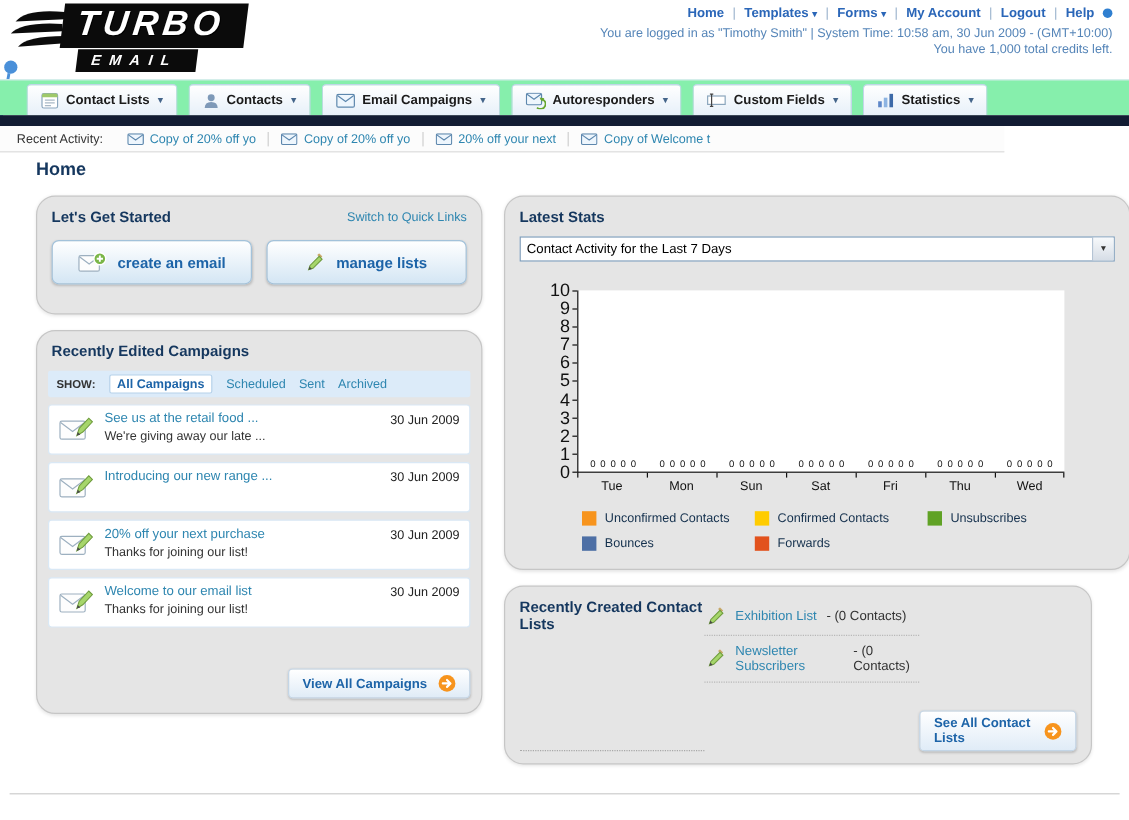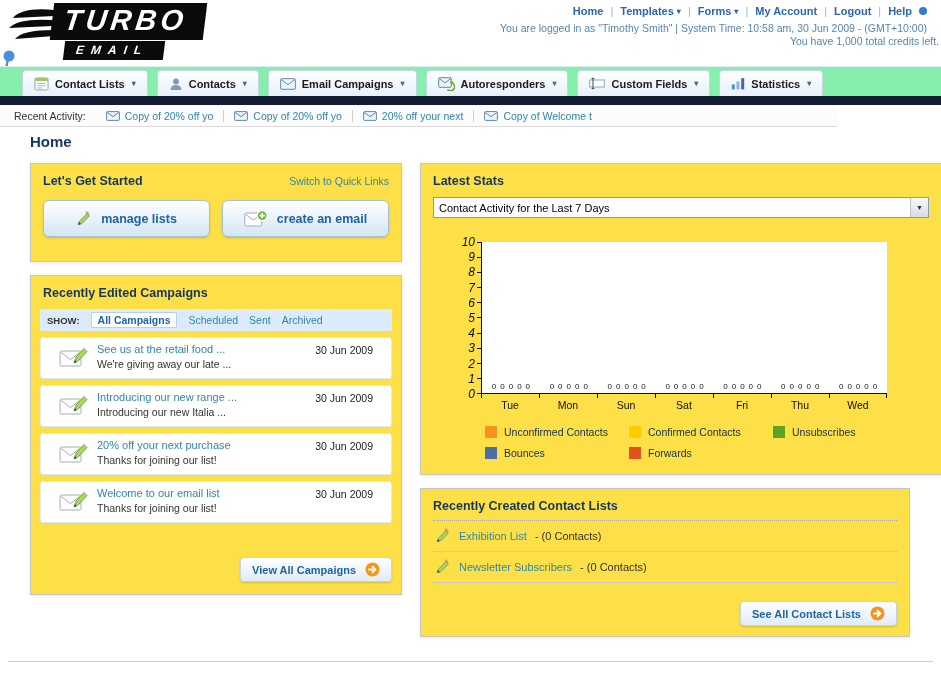--- a/index.html
+++ b/index.html
@@ -18,21 +18,21 @@
   .logo-sub { position:absolute; left:58px; top:39px; background:#0b0b0b; color:#fff; font-weight:bold; font-style:italic;
               font-size:12px; letter-spacing:7px; padding:2px 16px 3px 12px; transform:skewX(-7deg); }
   .blue-swoosh { position:absolute; left:0; top:48px; }
 
   .top-links { position:absolute; top:5px; right:14px; display:flex; align-items:center; gap:7px; font-size:11px; }
   .toplink { color:#2a66b8; font-weight:bold; display:inline-flex; align-items:center; gap:3px; }
   .toplink .dd { font-size:8px; color:#2a66b8; }
   .sep { color:#9ab2cc; }
   .help-dot { width:8px; height:8px; border-radius:50%; background:#2f7fd0; display:inline-block; }
   .login-info { position:absolute; top:22px; right:14px; font-size:10.5px; color:#5585b8; }
-  .credits-info { position:absolute; top:35px; right:2px; font-size:10.5px; color:#5585b8; }
+  .credits-info { position:absolute; top:35px; right:14px; font-size:10.5px; color:#5585b8; }
 
   
   .navbar { position:absolute; top:66px; left:0; width:941px; height:30px; background:#86efac;
             border-top:1px solid #e2edf6; display:flex; align-items:flex-end; padding-left:22px; }
   .navtab { display:inline-flex; align-items:center; gap:6px; height:26px; padding:0 11px; margin-right:9px;
             background:linear-gradient(#ffffff,#e7f0f9); border:1px solid #c2d6e8; border-bottom:none;
             border-radius:4px 4px 0 0; font-size:11px; font-weight:bold; color:#1b1b1b; cursor:pointer; }
   .navtab .dd { font-size:8px; color:#44658a; margin-left:1px; }
   .darkbar { position:absolute; top:96px; left:0; width:941px; height:9px; background:#121c33; }
 
@@ -41,21 +41,21 @@
                   border-bottom:1px solid #dcdcdc; display:flex; align-items:center; padding-left:14px;
                   font-size:10.5px; gap:10px; }
   .activity-label { color:#333; }
   .activity-items { display:flex; align-items:center; }
   .activity-item { display:inline-flex; align-items:center; gap:5px; color:#2e86b0; padding:0 10px;
                    border-right:1px solid #cfcfcf; }
   .activity-item:last-child { border-right:none; }
 
   
   .page-title { position:absolute; left:30px; top:133px; font-size:15px; font-weight:bold; color:#15375e; }
-  .panel { position:absolute; background:#fde047; border:1px solid #c6c6c6; border-radius:0;
+  .panel { position:absolute; background:#e5e5e5; border:1px solid #c6c6c6; border-radius:16px;
            box-shadow:0 1px 3px rgba(0,0,0,0.10); }
   .panel-title { font-size:12.5px; font-weight:bold; color:#15375e; }
 
   
   #get-started { left:30px; top:163px; width:372px; height:99px; padding:10px 12px; }
   .gs-head { display:flex; justify-content:space-between; align-items:center; }
   .gs-link { font-size:10.5px; color:#2e86b0; }
   .gs-buttons { display:flex; gap:12px; margin-top:12px; }
   .big-btn { flex:1; height:37px; display:flex; align-items:center; justify-content:center; gap:9px;
              background:linear-gradient(#ffffff,#d4e6f4); border:1px solid #a3c2da; border-radius:6px;
@@ -64,21 +64,21 @@
   
   #campaigns { left:30px; top:275px; width:372px; height:320px; padding:10px 0; display:flex; flex-direction:column; }
   .camp-title { padding:0 12px; }
   .camp-tabs { margin:9px 9px 0; background:#dcebf9; height:22px; display:flex; align-items:center;
                padding:0 7px; gap:11px; font-size:10.5px; border-radius:2px; }
   .show-label { font-weight:bold; color:#333; font-size:9.5px; }
   .camp-tab { color:#2e86b0; }
   .camp-tab.active { background:#fff; border:1px solid #b6d2ea; border-radius:2px; padding:1px 6px;
                      color:#1d64a8; font-weight:bold; }
   .camp-rows { }
-  .camp-row { margin:6px 9px 0; border:1px solid #d9e8f5; border-radius:3px; padding:5px 18px;
+  .camp-row { margin:6px 9px 0; border:1px solid #d9e8f5; border-radius:3px; padding:5px 8px;
               display:flex; gap:8px; align-items:flex-start; min-height:42px; background:#fff; }
   .camp-icon { margin-top:2px; }
   .camp-info { flex:1; }
   .camp-link { font-size:11px; color:#2e86b0; display:block; }
   .camp-sub { font-size:10.5px; color:#333; margin-top:3px; }
   .camp-date { font-size:10.5px; color:#222; white-space:nowrap; margin-top:1px; }
   .camp-footer { margin:8px 9px 2px; display:flex; justify-content:flex-end; margin-top:auto; }
   .panel-btn { display:inline-flex; align-items:center; gap:9px; background:linear-gradient(#ffffff,#e0ecf7);
                border:1px solid #c3d5e6; border-radius:4px; box-shadow:0 1px 2px rgba(0,0,0,0.18);
                padding:4px 11px; font-size:11px; font-weight:bold; color:#1d64a8; cursor:pointer; }
@@ -88,38 +88,38 @@
   .stats-select { margin-top:9px; width:100%; height:21px; border:1px solid #7f9db9; background:#fff;
                   display:flex; align-items:center; justify-content:space-between; font-size:11px;
                   color:#000; padding-left:5px; cursor:pointer; }
   .select-arrow { width:18px; height:19px; background:linear-gradient(#f7f9fb,#d6dde6); border-left:1px solid #b5c4d4;
                   display:flex; align-items:center; justify-content:center; font-size:7px; color:#333; }
   .chart { margin-top:24px; margin-left:26px; }
   .chart-top { display:flex; }
   .yaxis { width:22px; display:flex; flex-direction:column; justify-content:space-between; height:152px;
            align-items:flex-end; }
   .ytick { height:0; display:flex; align-items:center; gap:2px; }
-  .ylab { font-size:12px; color:#111;font-style:italic; }
+  .ylab { font-size:15px; color:#111; }
   .ydash { width:4px; height:1px; background:#111; display:inline-block; }
   .plot { position:relative; width:406px; height:152px; border-left:1px solid #111; border-bottom:1px solid #111;
           display:flex; background:#fff; }
   .cgroup { flex:1; display:flex; align-items:flex-end; justify-content:center; gap:4px; padding-bottom:2px; }
   .zero { font-size:8px; color:#111; }
   .xlabels-row { display:flex; }
   .yaxis-spacer { width:22px; }
   .xlabels { width:406px; display:flex; position:relative; }
   .xlabels::after { content:''; position:absolute; right:0; top:0; width:1px; height:4px; background:#111; }
   .xlab { flex:1; text-align:center; font-size:10.5px; color:#111; padding-top:5px; position:relative; }
   .xlab::before { content:''; position:absolute; left:0; top:0; width:1px; height:4px; background:#111; }
   .legend { display:flex; flex-wrap:wrap; margin-top:15px; margin-left:52px; row-gap:9px; }
   .legend-item { width:144px; display:flex; align-items:center; gap:7px; font-size:10.5px; color:#14304d; }
   .legend-swatch { width:12px; height:12px; flex:0 0 auto; }
 
   
-  #contact-lists { left:420px; top:488px; width:490px; height:149px; padding:10px 12px; display:flex; flex-direction:column; }
+  #contact-lists { left:420px; top:488px; width:490px; height:149px; padding:10px 12px; display:flex; flex-direction:row; }
   .cl-head { border-bottom:1px dotted #a8a8a8; padding-bottom:7px; }
   .cl-item { display:flex; align-items:center; gap:8px; padding:7px 2px; border-bottom:1px dotted #b8b8b8;
              font-size:11px; }
   .cl-link { color:#2e86b0; }
   .cl-suffix { color:#333; }
   .cl-footer { display:flex; justify-content:flex-end; margin-top:auto; padding-top:8px; }
 
   .bottom-line { position:absolute; left:8px; top:661px; width:925px; border-top:1px solid #cccccc; }
 </style>
 </head>
@@ -276,38 +276,38 @@
 <div class="page-title">Home</div>
 
 <div class="panel" id="get-started">
   <div class="gs-head">
     <span class="panel-title">Let's Get Started</span>
     <a class="gs-link">Switch to Quick Links</a>
   </div>
   <div class="gs-buttons">
     <div class="big-btn">
       <span class="icon">
-          <svg width="16" height="16" viewBox="0 0 16 16">
-            <rect x="9.6" y="1" width="3.8" height="2.2" transform="rotate(45 11.5 2.1)" fill="#c9a96a"></rect>
-            <path d="M2.2 13.8 L3.4 10.2 L11 2.6 L13.4 5 L5.8 12.6 Z" fill="#a6d66b" stroke="#6f9c3d" stroke-width="0.9"></path>
-            <path d="M2.2 13.8 L5 13.1 L2.9 11 Z" fill="#4a4a4a"></path>
-          </svg>
-        </span>
-      <span>manage lists</span>
-    </div>
-    <div class="big-btn">
-      <span class="icon">
           <svg width="24" height="17" viewBox="0 0 24 17">
             <rect x="0.8" y="3" width="17" height="13" rx="1.5" fill="#fdfdfd" stroke="#9db0c0"></rect>
             <path d="M1.2 4 L9.3 10 L17.4 4" fill="none" stroke="#9db0c0"></path>
             <circle cx="18.2" cy="5.6" r="5" fill="#7ab648" stroke="#fff" stroke-width="1.2"></circle>
             <path d="M18.2 3 v5.2 M15.6 5.6 h5.2" stroke="#fff" stroke-width="1.6"></path>
           </svg>
         </span>
       <span>create an email</span>
+    </div>
+    <div class="big-btn">
+      <span class="icon">
+          <svg width="16" height="16" viewBox="0 0 16 16">
+            <rect x="9.6" y="1" width="3.8" height="2.2" transform="rotate(45 11.5 2.1)" fill="#c9a96a"></rect>
+            <path d="M2.2 13.8 L3.4 10.2 L11 2.6 L13.4 5 L5.8 12.6 Z" fill="#a6d66b" stroke="#6f9c3d" stroke-width="0.9"></path>
+            <path d="M2.2 13.8 L5 13.1 L2.9 11 Z" fill="#4a4a4a"></path>
+          </svg>
+        </span>
+      <span>manage lists</span>
     </div>
   </div>
 </div>
 
 <div class="panel" id="campaigns">
   <div class="camp-title panel-title">Recently Edited Campaigns</div>
   <div class="camp-tabs">
     <span class="show-label">SHOW:</span>
     <span class="camp-tab-links" style="display:flex;gap:11px;align-items:center;">
         <a class="camp-tab active">All Campaigns</a>
@@ -336,21 +336,20 @@
         <span class="icon camp-icon">
           <svg width="30" height="24" viewBox="0 0 30 24">
             <rect x="1" y="6" width="21" height="15" rx="1.5" fill="#fdfdfd" stroke="#9db0c0"></rect>
             <path d="M1.5 7 L11.5 14.5 L21.5 7" fill="none" stroke="#9db0c0"></path>
             <path d="M15 18 L17 12 L25 3.5 L28 6.5 L20 15 Z" fill="#a6d66b" stroke="#6f9c3d" stroke-width="0.9"></path>
             <path d="M15 18 L18 17.2 L15.8 15.1 Z" fill="#4a4a4a"></path>
           </svg>
         </span>
         <div class="camp-info">
           <a class="camp-link">Introducing our new range ...</a>
-          <div class="camp-sub">Introducing our new Italia ...</div>
         </div>
         <div class="camp-date">30 Jun 2009</div>
       </div>
       <div class="camp-row">
         <span class="icon camp-icon">
           <svg width="30" height="24" viewBox="0 0 30 24">
             <rect x="1" y="6" width="21" height="15" rx="1.5" fill="#fdfdfd" stroke="#9db0c0"></rect>
             <path d="M1.5 7 L11.5 14.5 L21.5 7" fill="none" stroke="#9db0c0"></path>
             <path d="M15 18 L17 12 L25 3.5 L28 6.5 L20 15 Z" fill="#a6d66b" stroke="#6f9c3d" stroke-width="0.9"></path>
             <path d="M15 18 L18 17.2 L15.8 15.1 Z" fill="#4a4a4a"></path>

